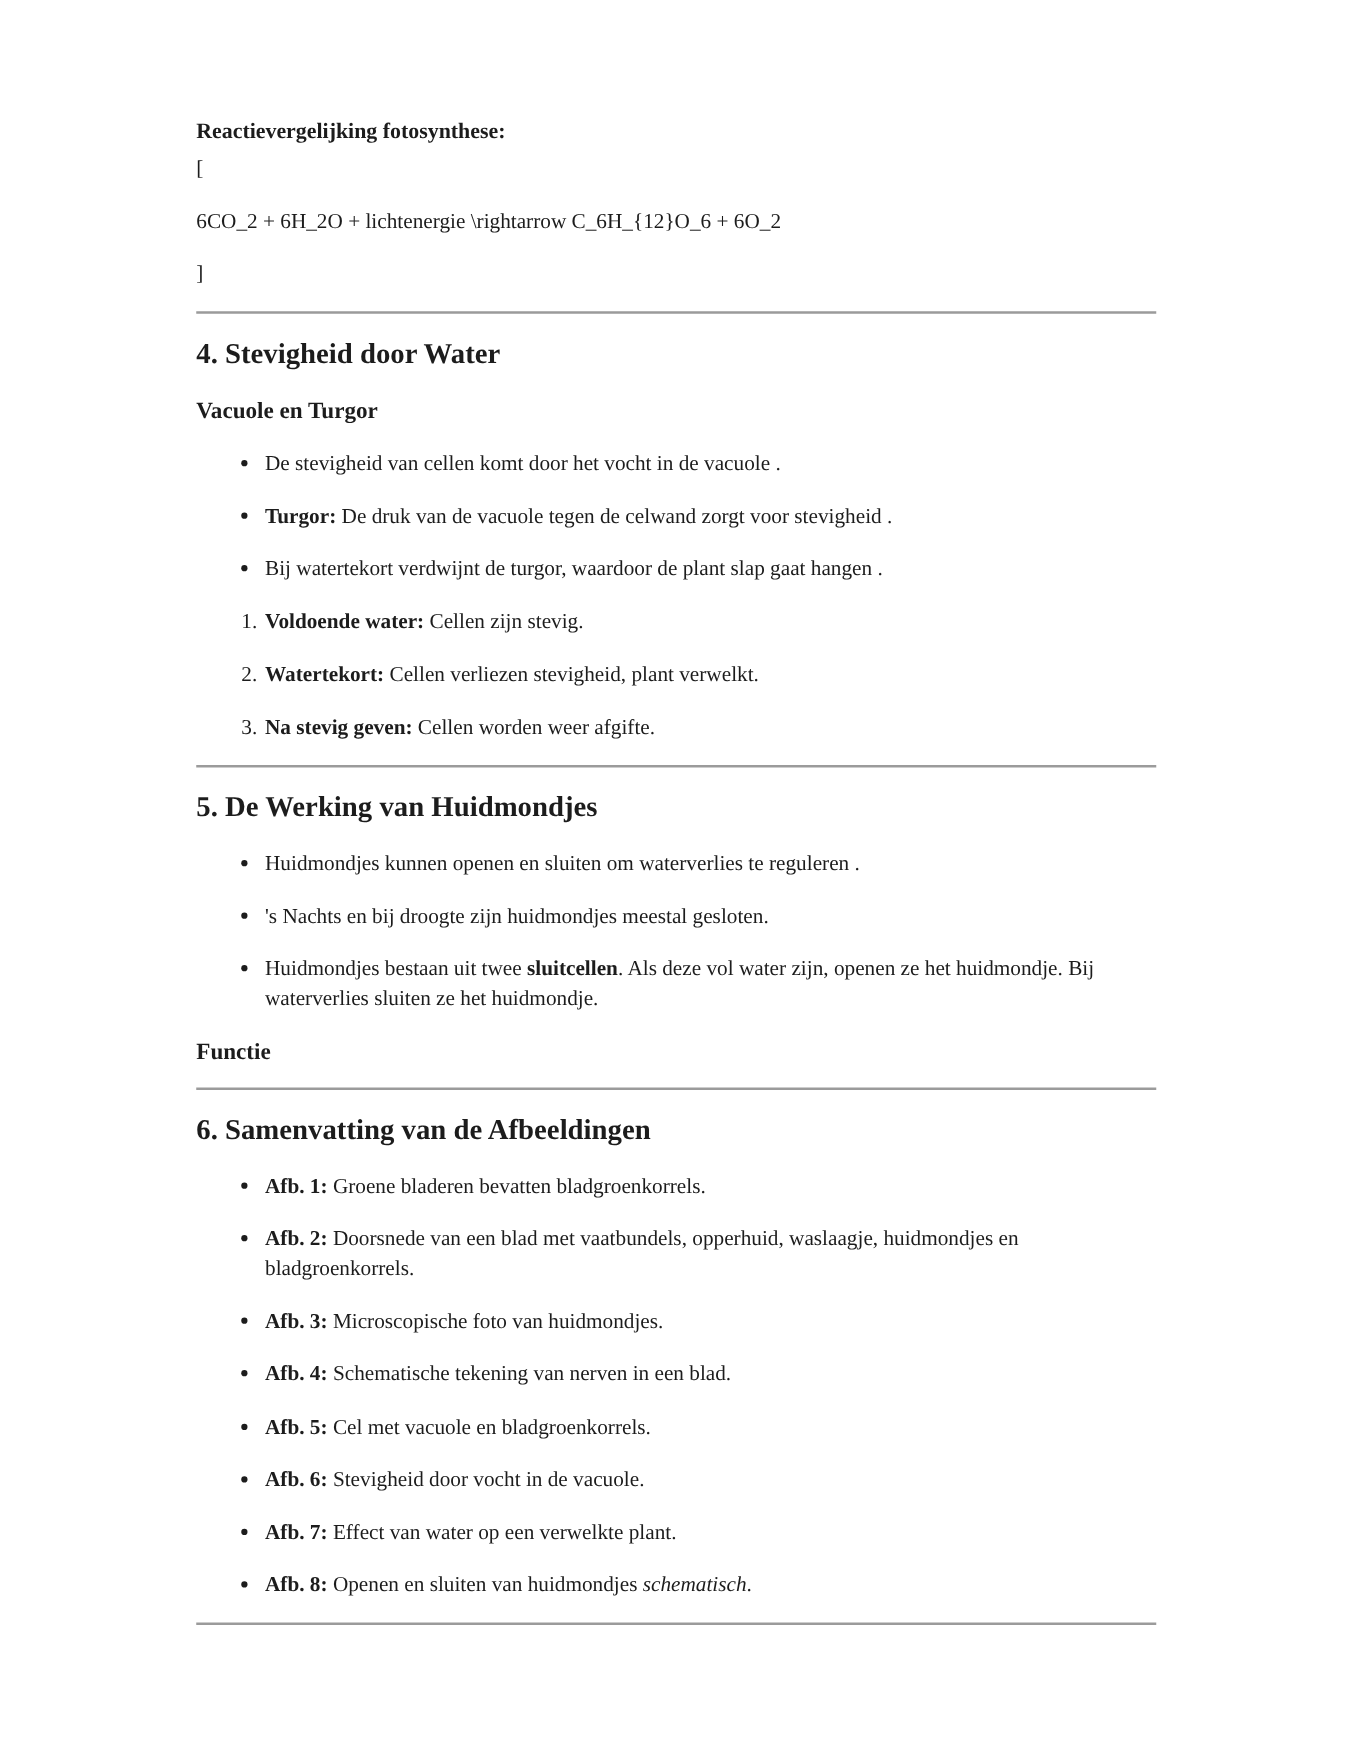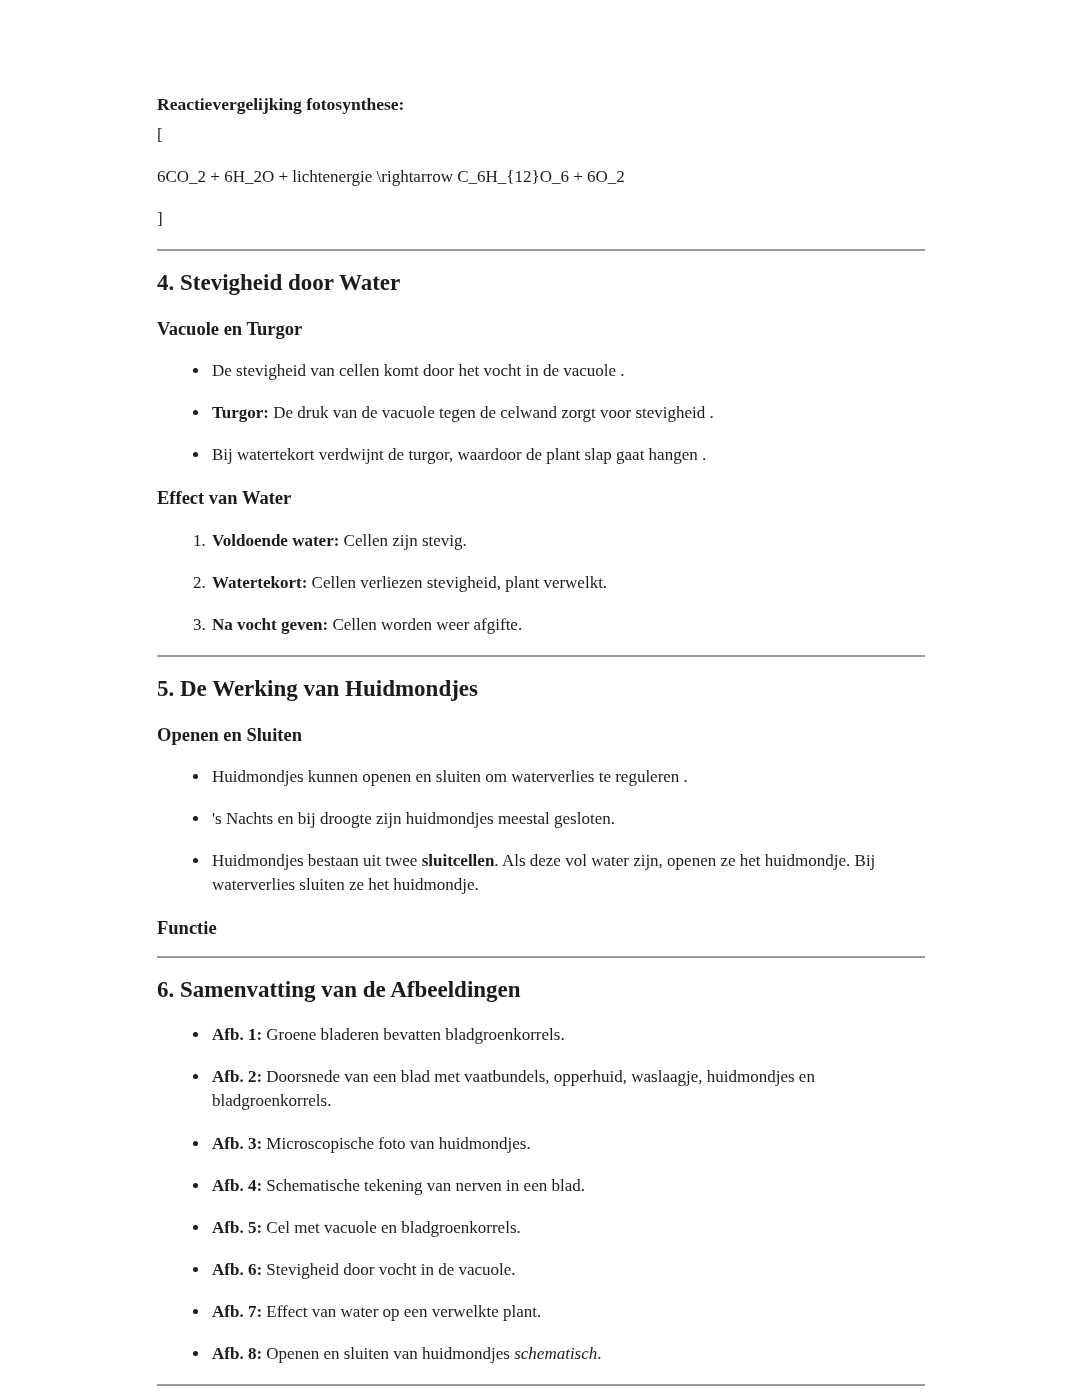--- a/index.html
+++ b/index.html
@@ -56,29 +56,27 @@
       <p class="formula-line">6CO_2 + 6H_2O + lichtenergie \rightarrow C_6H_{12}O_6 + 6O_2</p>
       <p class="formula-line">]</p>
       <div class="rule"></div>
       <h2 class="h2">4. Stevigheid door Water</h2>
       <h3 class="h3">Vacuole en Turgor</h3>
       <ul class="list">
         <li class="list-item"><span>De stevigheid van cellen komt door het vocht in de vacuole .</span></li>
         <li class="list-item"><span class="b">Turgor:</span><span> De druk van de vacuole tegen de celwand zorgt voor stevigheid .</span></li>
         <li class="list-item"><span>Bij watertekort verdwijnt de turgor, waardoor de plant slap gaat hangen .</span></li>
       </ul>
-      <h3 class="h3">Effect van Water</h3>
       <ol class="list">
         <li class="list-item"><span class="b">Voldoende water:</span><span> Cellen zijn stevig.</span></li>
         <li class="list-item"><span class="b">Watertekort:</span><span> Cellen verliezen stevigheid, plant verwelkt.</span></li>
-        <li class="list-item"><span class="b">Na vocht geven:</span><span> Cellen worden weer afgifte.</span></li>
+        <li class="list-item"><span class="b">Na stevig geven:</span><span> Cellen worden weer afgifte.</span></li>
       </ol>
       <div class="rule"></div>
       <h2 class="h2">5. De Werking van Huidmondjes</h2>
-      <h3 class="h3">Openen en Sluiten</h3>
       <ul class="list">
         <li class="list-item"><span>Huidmondjes kunnen openen en sluiten om waterverlies te reguleren .</span></li>
         <li class="list-item"><span>'s Nachts en bij droogte zijn huidmondjes meestal gesloten.</span></li>
         <li class="list-item"><span>Huidmondjes bestaan uit twee </span><span class="b">sluitcellen</span><span>. Als deze vol water zijn, openen ze het huidmondje. Bij waterverlies sluiten ze het huidmondje.</span></li>
       </ul>
       <h3 class="h3">Functie</h3>
       <div class="rule"></div>
       <h2 class="h2">6. Samenvatting van de Afbeeldingen</h2>
       <ul class="list">
         <li class="list-item"><span class="b">Afb. 1:</span><span> Groene bladeren bevatten bladgroenkorrels.</span></li>

